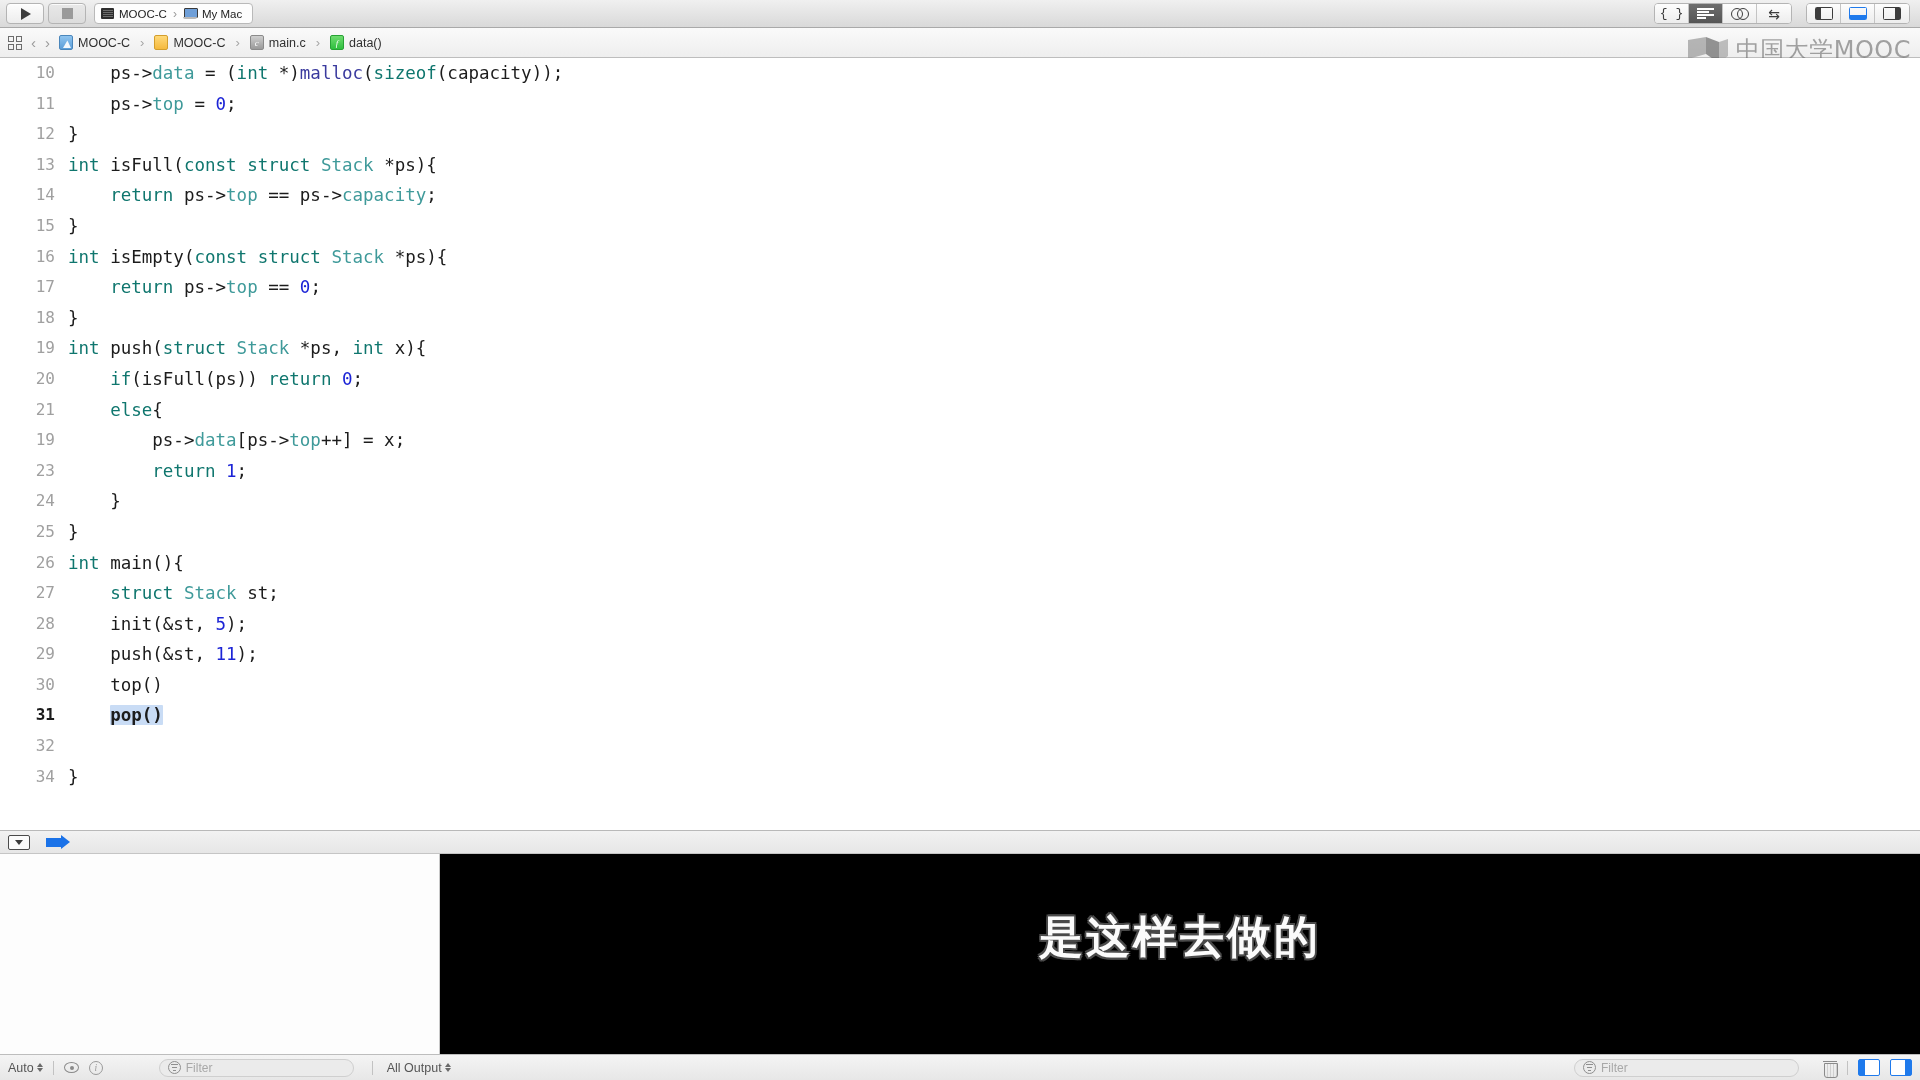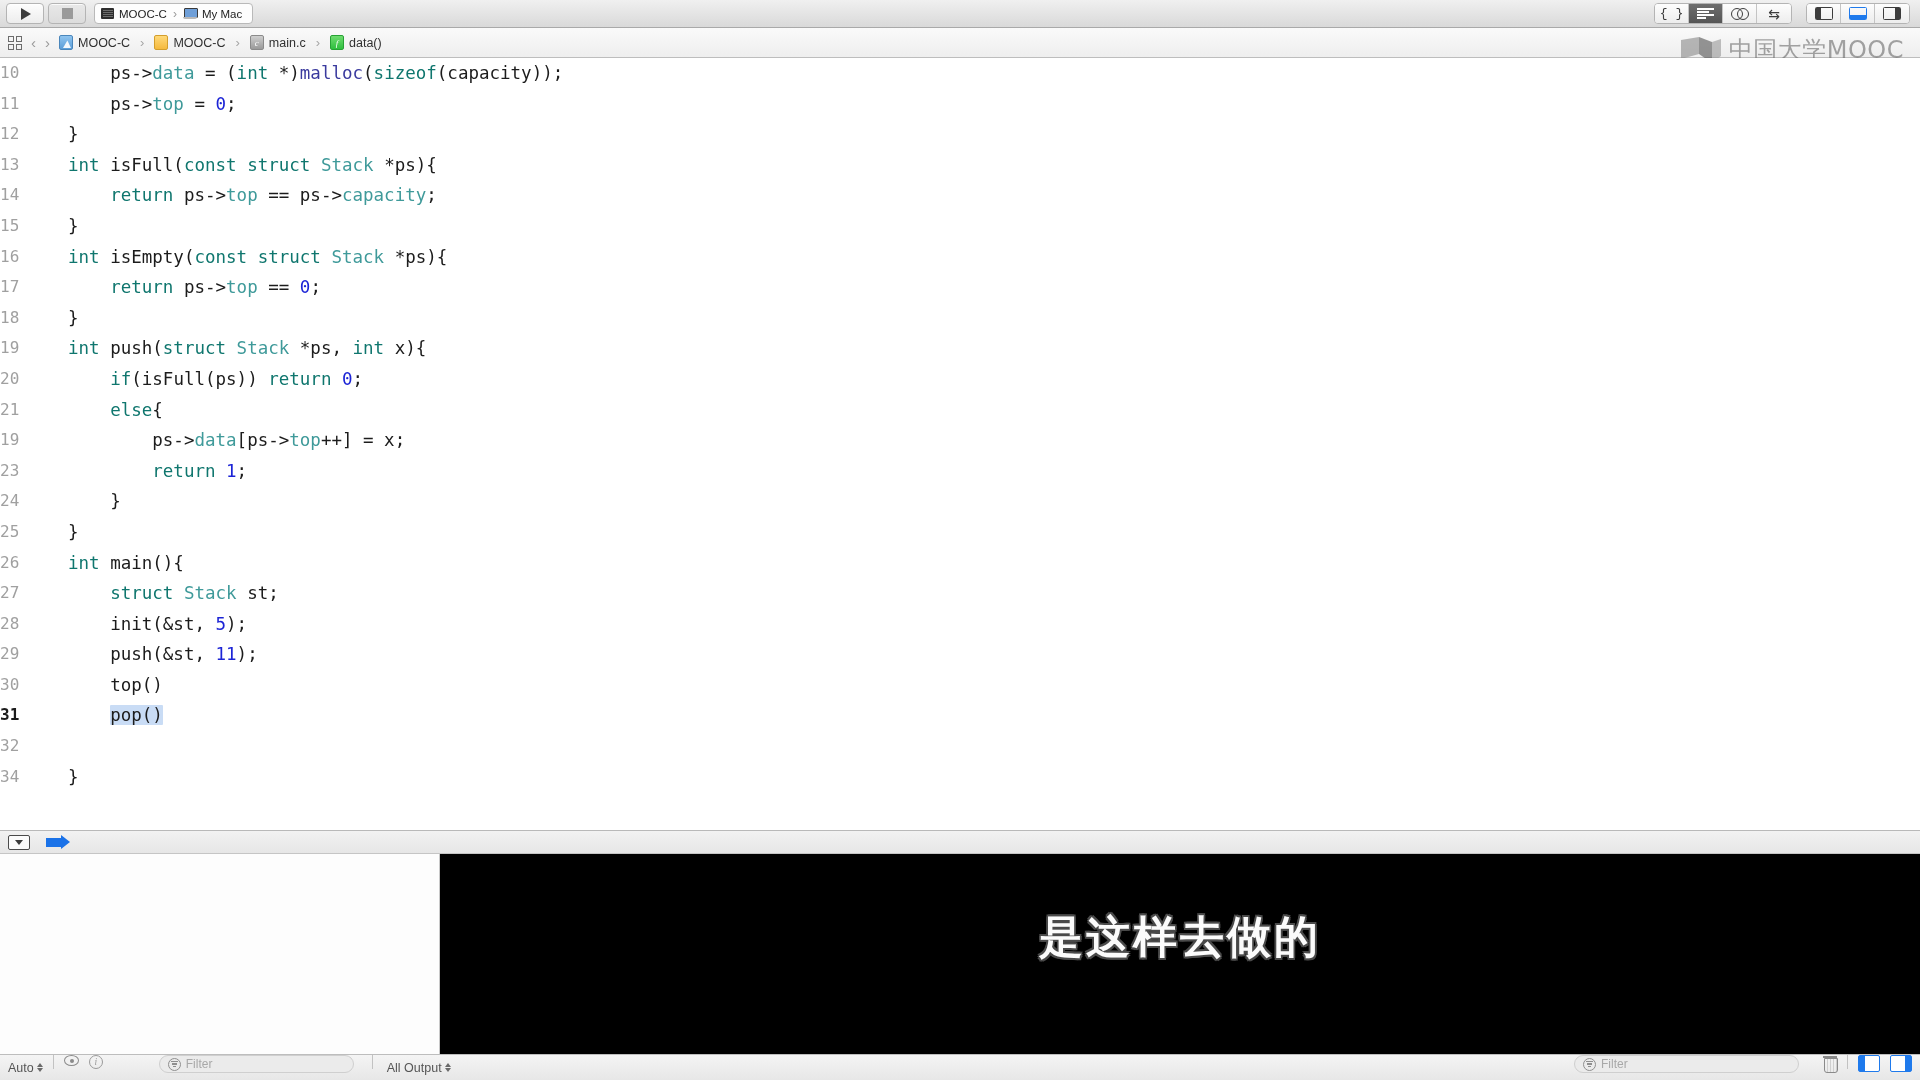--- a/index.html
+++ b/index.html
@@ -124,42 +124,42 @@
         font-size: 9px; color: #fff; display:flex; align-items:center; justify-content:center;
         font-family: "Liberation Serif", serif; font-style: italic; }
   .ic.proj { background: linear-gradient(#8fc4ef,#5c9ed8); border:1px solid #4a86bb; }
   .ic.proj::after { content:""; position:absolute; left:3px; top:3px; width:8px; height:9px;
       background: #ffffff; clip-path: polygon(0 100%, 55% 18%, 100% 100%); opacity:.92; }
   .ic.folder { background: linear-gradient(#ffd978,#f5b93d); border:1px solid #d39e2c; border-radius: 2px; }
   .ic.cfile { background: linear-gradient(#cfcfcf,#9a9a9a); border:1px solid #8a8a8a; color:#fff; }
   .ic.func { background: linear-gradient(#6fdc6f,#2fbf3f); border:1px solid #27a235; color:#fff; }
 
   .mooc-logo {
-    position: absolute; right: 16px; top: 6px; display: flex; align-items: center; gap: 8px;
+    position: absolute; right: 9px; top: 6px; display: flex; align-items: center; gap: 8px;
     opacity: .62;
   }
   .mooc-book { width: 40px; height: 26px; position: relative; }
   .mooc-book svg { display:block; }
   .mooc-text { font-size: 24px; color: #6e6e6e; letter-spacing: .5px;
      font-family: "DejaVu Sans", sans-serif; white-space: nowrap; }
 
   
   .editor {
     flex: 1 1 auto; background: #ffffff; position: relative; overflow: hidden;
     font-family: "DejaVu Sans Mono", "Liberation Mono", monospace;
     font-size: 17.5px; line-height: 30.6px;
   }
   .code-row { display: flex; height: 30.6px; align-items: center; }
   .gutter {
-    width: 68px; flex: 0 0 68px; padding-right: 13px;
+    width: 68px; flex: 0 0 68px; text-align: right; padding-right: 13px;
     color: #a0a0a0; font-size: 16px; user-select: none;
   }
   .gutter.cur { color: #1b1b1b; font-weight: bold; }
   .code { white-space: pre; color: #1c1c1c; }
-  .hl { background: #c9dcf5; border-radius: 1px; }
+  .hl { background: #c9dcf5; border-radius: 1px; font-weight: bold; }
 
   .kw   { color: #0f766e; }       
   .typ  { color: #3f9a9a; }       
   .num  { color: #1c24d6; }       
   .fn   { color: #3a3a9e; }       
   .pl   { color: #1c1c1c; }
 
   
   .debugbar {
     height: 24px; flex: 0 0 24px;
@@ -195,21 +195,21 @@
       -1.6px  1.6px 0 #4a4a4a,  1.6px  1.6px 0 #4a4a4a,
        0 -1.8px 0 #4a4a4a, 0 1.8px 0 #4a4a4a,
       -1.8px 0 0 #4a4a4a, 1.8px 0 0 #4a4a4a;
   }
 
   
   .statusbar {
     height: 26px; flex: 0 0 26px;
     background: linear-gradient(#f4f4f4,#e7e7e7);
     border-top: 1px solid #bdbdbd;
-    display: flex; font-size: 12.5px; color: #555;
+    display: flex; align-items: center; font-size: 12.5px; color: #555;
     padding: 0 8px; gap: 10px;
   }
   .stepper { display:inline-flex; flex-direction:column; gap:1px; margin-left:3px; }
   .stepper i { width:0;height:0;border-left:3.5px solid transparent;border-right:3.5px solid transparent; }
   .stepper i:first-child { border-bottom: 4px solid #6a6a6a; }
   .stepper i:last-child  { border-top: 4px solid #6a6a6a; }
   .vdiv { width:1px; height:14px; background:#c2c2c2; }
   .eye { width:15px;height:11px;border:1.3px solid #8a8a8a;border-radius:50% 50%;position:relative; }
   .eye::after{content:"";position:absolute;left:5px;top:2.5px;width:4px;height:4px;border-radius:50%;background:#8a8a8a;}
   .info-c { width:14px;height:14px;border:1.3px solid #9a9a9a;border-radius:50%;

